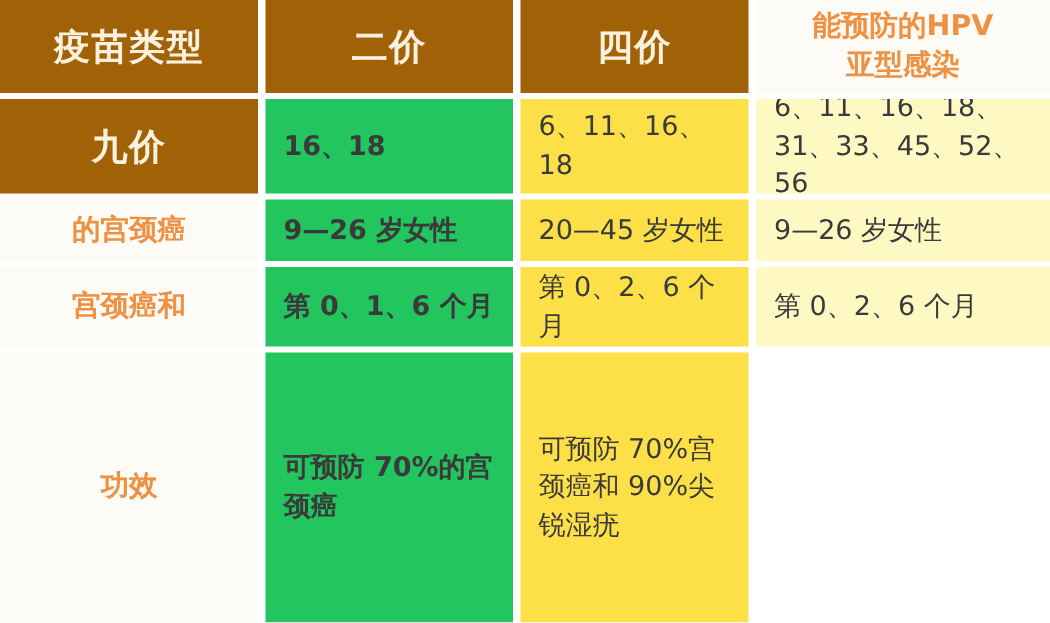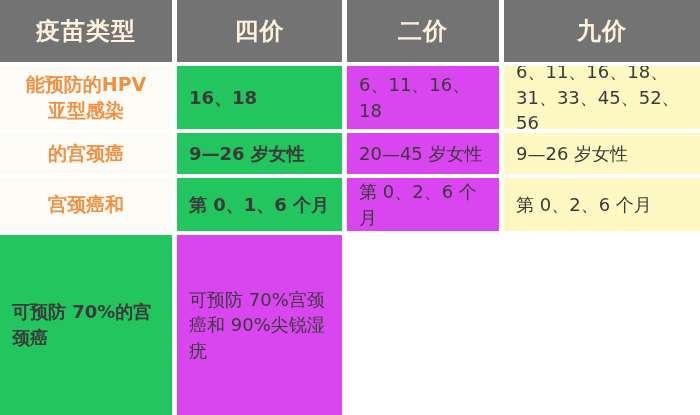--- a/index.html
+++ b/index.html
@@ -19,70 +19,71 @@
     box-sizing: border-box;
   }
   .cell {
     display: flex;
     align-items: center;
     box-sizing: border-box;
     overflow: hidden;
   }
   .c1 { background: #FDFBF6; }
   .c2 { background: #22c55e; font-weight: bold; }
-  .c3 { background: #d946ef; }
+  .c3 { background: #fde047; }
   .c4 { background: #fef9c3; }
   .lbl {
     justify-content: center;
     text-align: center;
     color: #EE9142;
     font-weight: bold;
     font-size: 19px;
     line-height: 1.35;
     white-space: pre-line;
     padding: 2px 6px;
   }
   .val {
     color: #3A3A3A;
     font-size: 18px;
     line-height: 1.42;
     padding: 6px 12px;
   }
   .hdr {
-    background: #737373;
+    background: #a16207;
     color: #FDF1DE;
     font-weight: bold;
     font-size: 24px;
     justify-content: center;
     text-align: center;
     letter-spacing: 1px;
   }
 </style>
 </head>
 <body>
 
 <div class="tbl">
 
   <div class="cell hdr">疫苗类型</div>
+  <div class="cell hdr">二价</div>
   <div class="cell hdr">四价</div>
-  <div class="cell hdr">二价</div>
-  <div class="cell hdr">九价</div>
-
   <div class="cell lbl c1">能预防的HPV
 亚型感染</div>
+
+  <div class="cell hdr">九价</div>
   <div class="cell val c2">16、18</div>
   <div class="cell val c3">6、11、16、18</div>
   <div class="cell val c4">6、11、16、18、31、33、45、52、56</div>
 
   <div class="cell lbl c1">的宫颈癌</div>
   <div class="cell val c2">9—26 岁女性</div>
   <div class="cell val c3">20—45 岁女性</div>
   <div class="cell val c4">9—26 岁女性</div>
 
   <div class="cell lbl c1">宫颈癌和</div>
   <div class="cell val c2">第 0、1、6 个月</div>
   <div class="cell val c3">第 0、2、6 个月</div>
   <div class="cell val c4">第 0、2、6 个月</div>
 
+  <div class="cell lbl c1">功效</div>
   <div class="cell val c2">可预防 70%的宫颈癌</div>
   <div class="cell val c3">可预防 70%宫颈癌和 90%尖锐湿疣</div>
 
 </div>
 
 </body></html>

